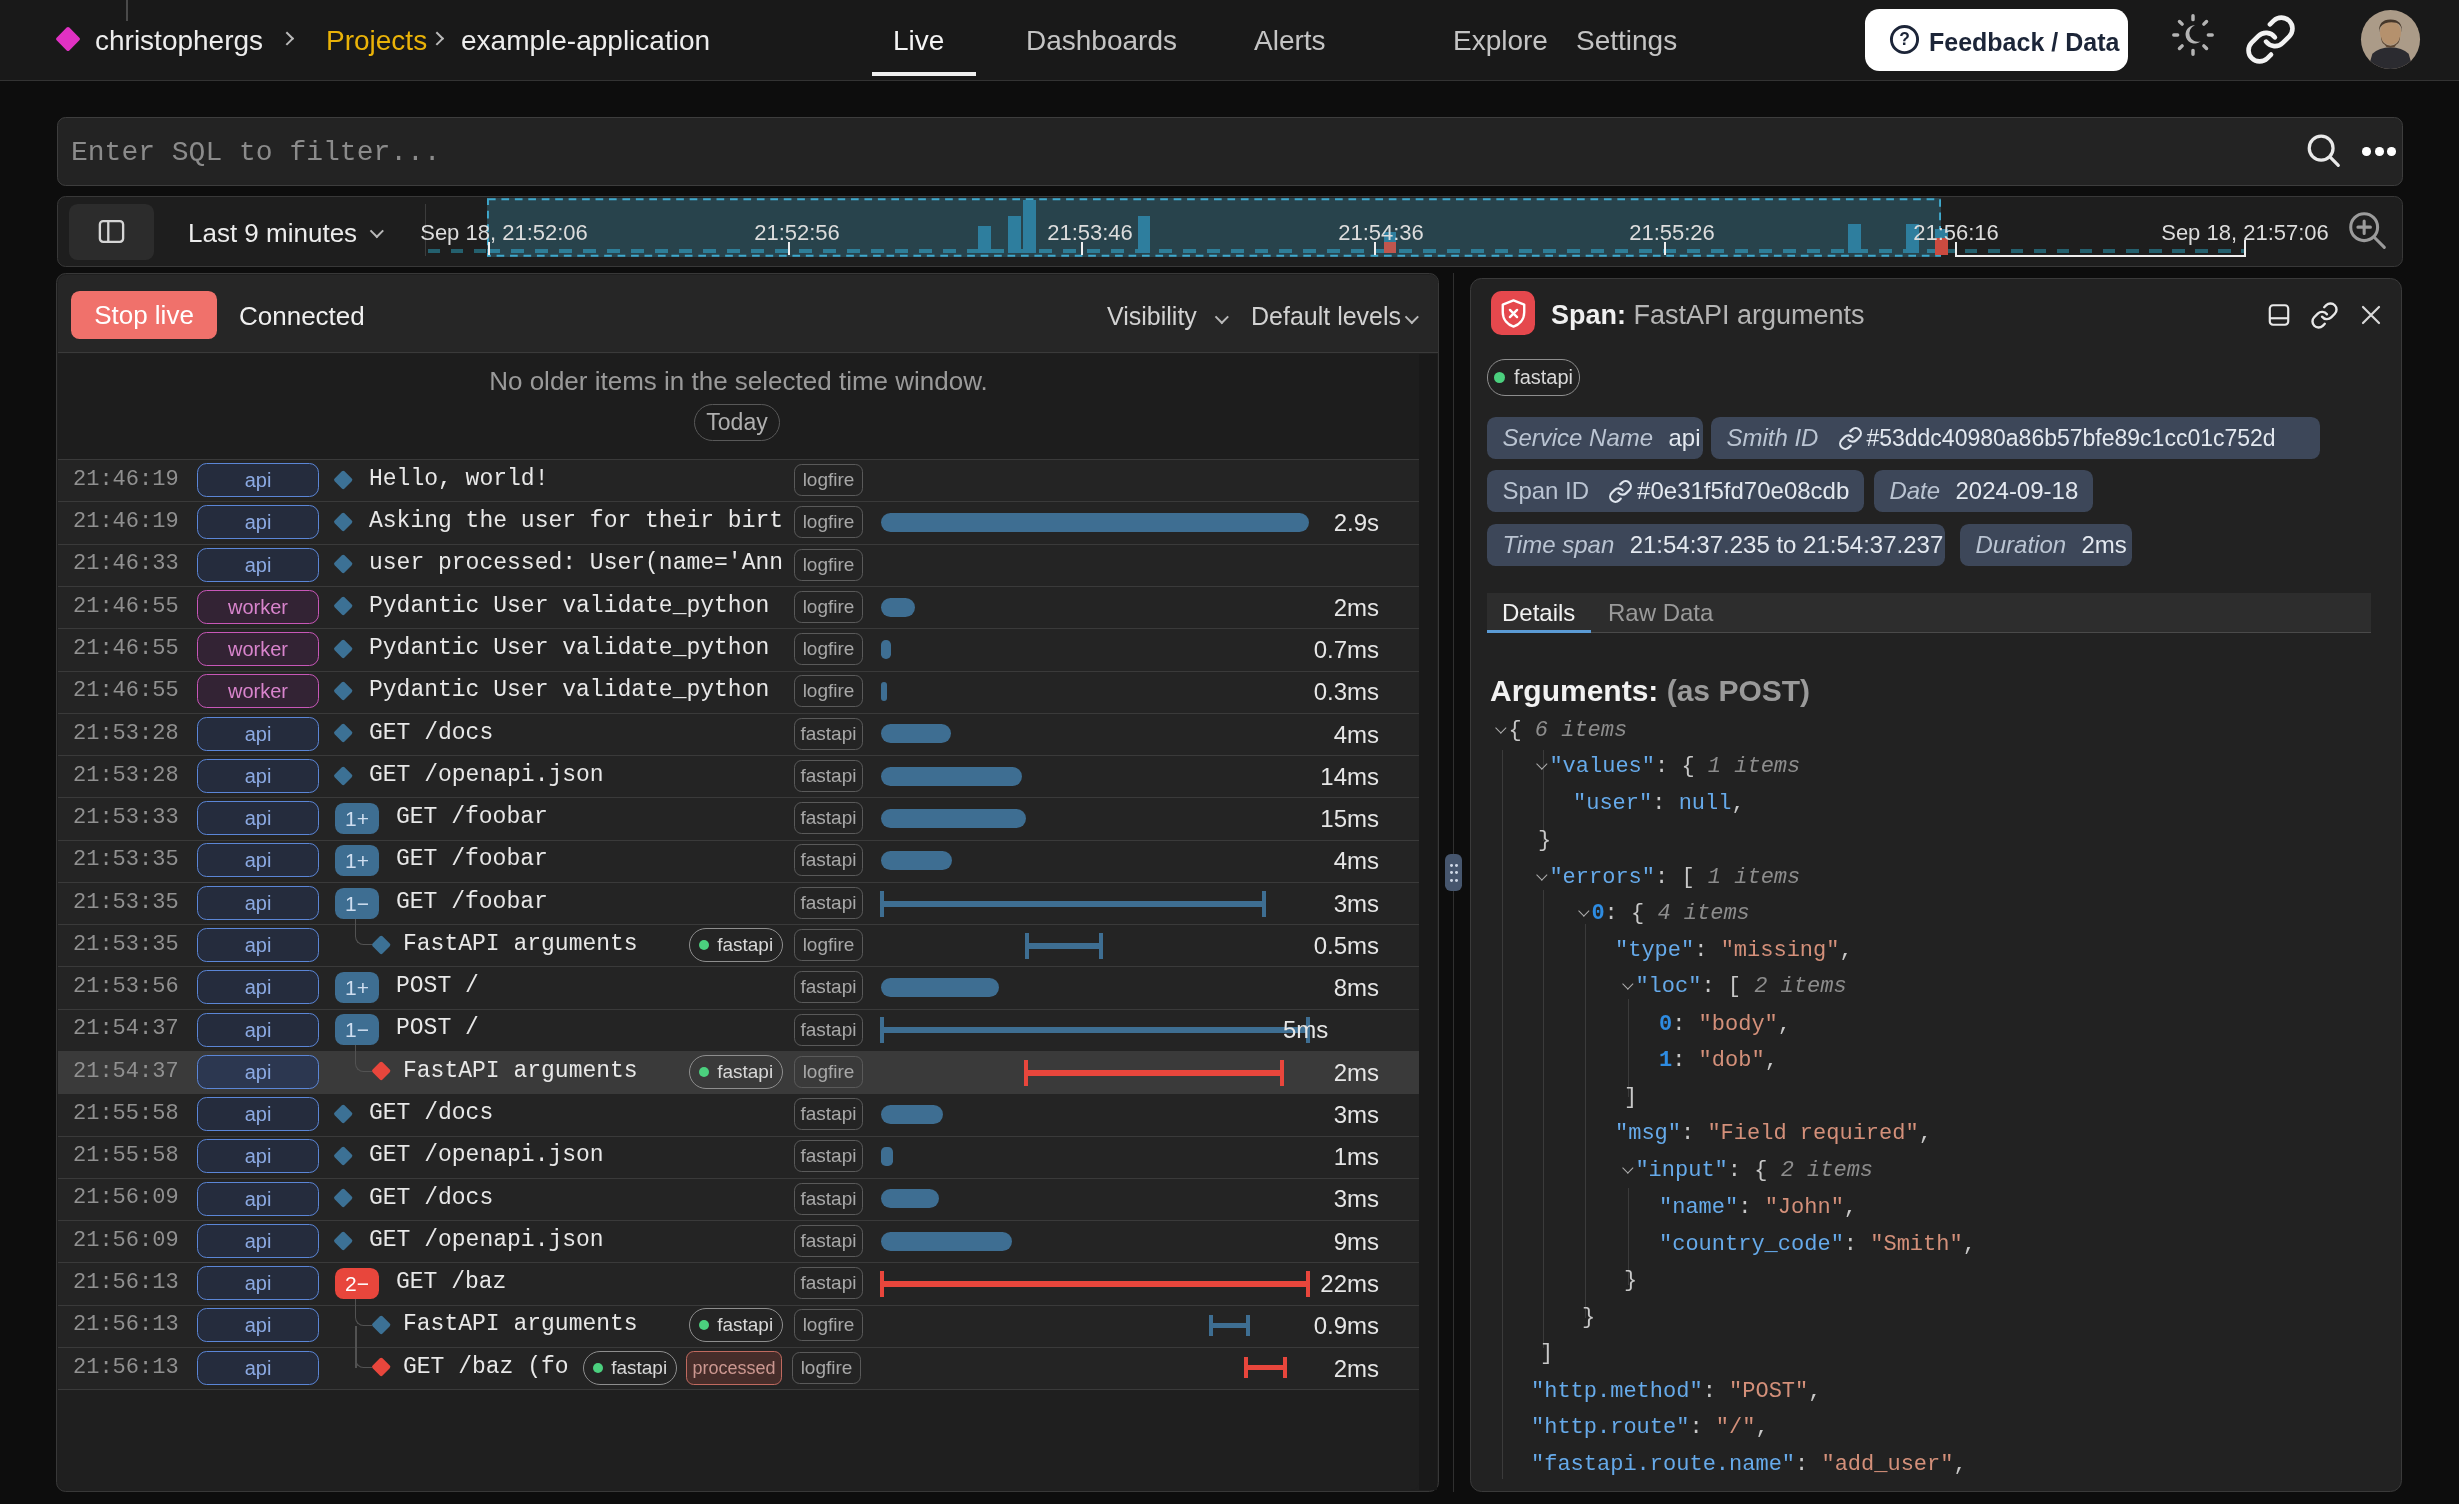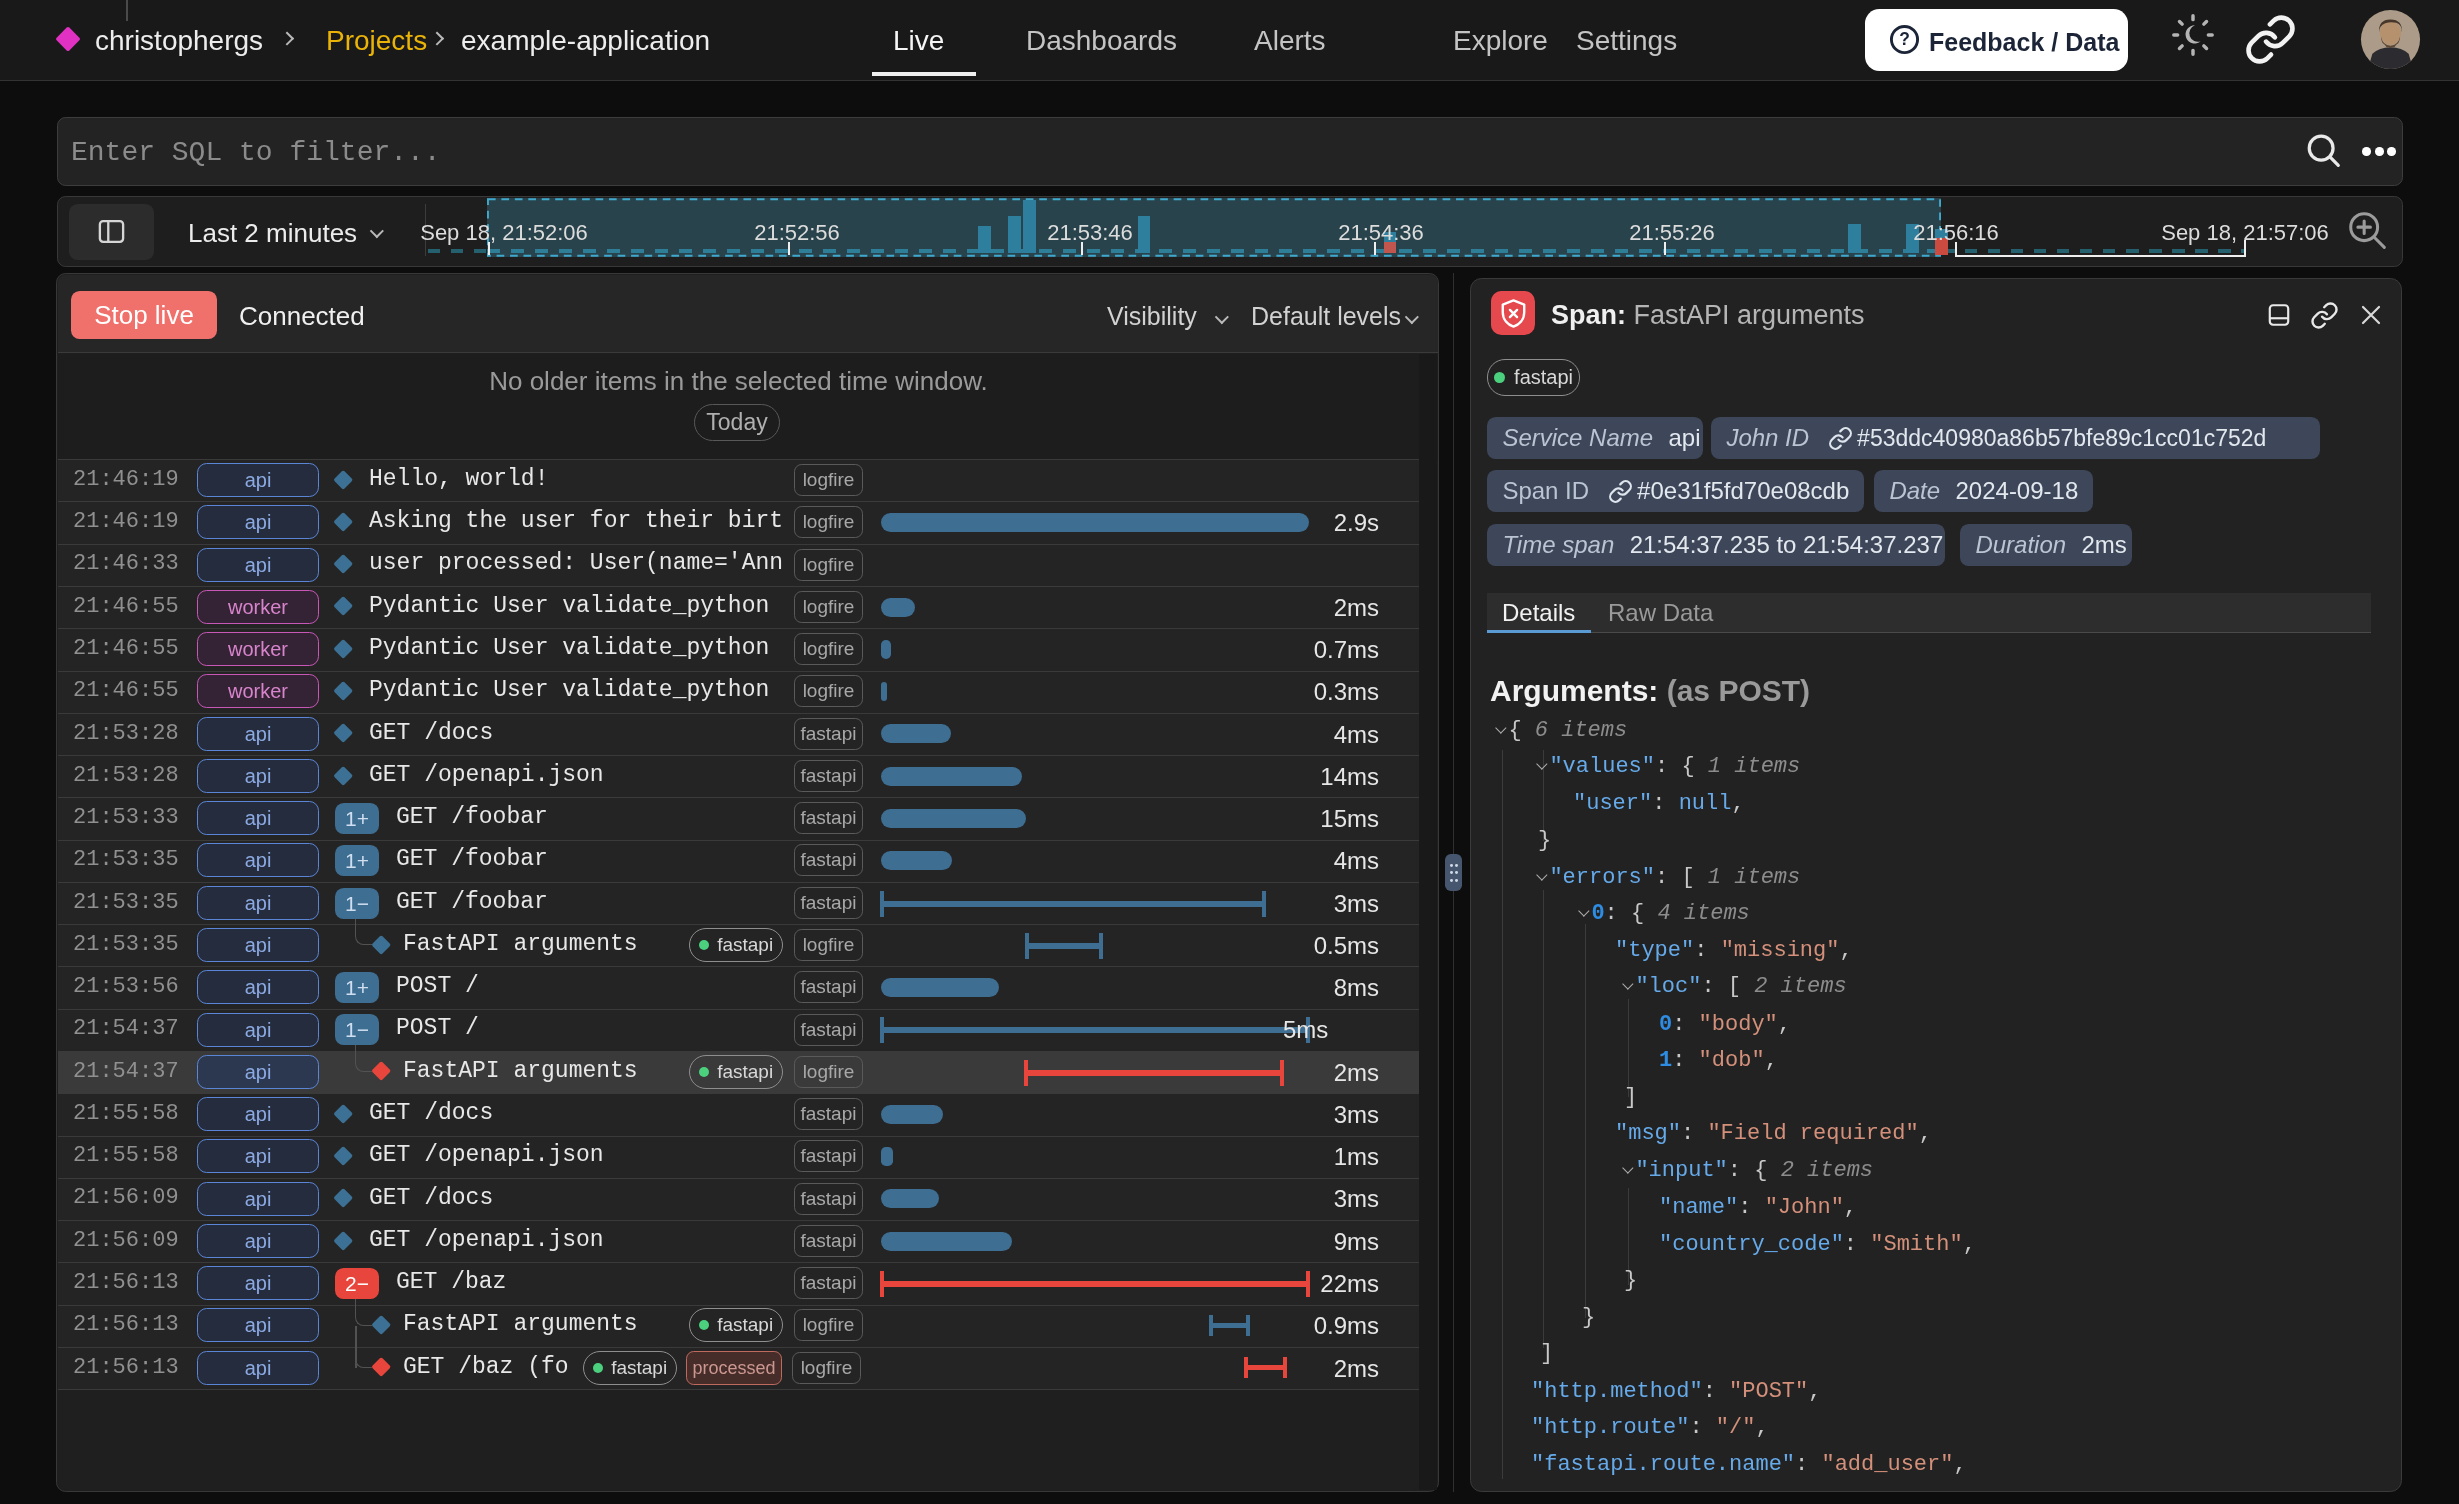--- a/index.html
+++ b/index.html
@@ -65,21 +65,21 @@
   </svg>
 <div class="abs" style="left:2362px;top:147px;width:8.6px;height:8.6px;border-radius:50%;background:#fff"></div>
 <div class="abs" style="left:2375px;top:147px;width:8.6px;height:8.6px;border-radius:50%;background:#fff"></div>
 <div class="abs" style="left:2387px;top:147px;width:8.6px;height:8.6px;border-radius:50%;background:#fff"></div>
 <div class="abs" style="left:57px;top:196px;width:2346px;height:71px;background:#1e1e1e;border:1.9px solid #383838;border-radius:8.6px"></div>
 <div class="abs" style="left:69px;top:204px;width:85px;height:56px;background:#2c2c2c;border-radius:8.6px"></div>
 <svg class="abs" style="left:96px;top:216px" width="31" height="31" viewBox="0 0 24 24" fill="none" stroke="#d6d6d6" stroke-width="1.8">
     <rect x="3" y="4" width="18" height="16" rx="2.5"></rect>
     <path d="M9.5 4v16"></path>
   </svg>
-<div class="abs" style="left:188px;top:218px;font-size:26px;color:#ececec">Last 2 minutes</div>
+<div class="abs" style="left:188px;top:218px;font-size:26px;color:#ececec">Last 9 minutes</div>
 <div class="abs" style="left:371px;top:226px"><span class="chev" style="width:14.4px;height:14.4px"></span></div>
 <div class="abs" style="left:425px;top:204px;width:1px;height:52px;background:#3c3c3c"></div>
 <div class="abs" style="left:487px;top:198px;width:1454px;height:59px;background:#28434c"></div>
 <svg class="abs" style="left:487px;top:198px" width="1454" height="59" viewBox="0 0 1514 61">
     <rect x="1" y="1" width="1512" height="59" fill="none" stroke="#3fa8cc" stroke-width="2" stroke-dasharray="8 6"></rect>
   </svg>
 <div class="abs" style="left:428px;top:249px;width:60px;height:3.8px;background:repeating-linear-gradient(90deg,#24606e 0 12.5px,transparent 12.5px 23px)"></div>
 <div class="abs" style="left:487px;top:249px;width:1454px;height:3.8px;background:repeating-linear-gradient(90deg,#2e7e98 0 13.4px,transparent 13.4px 24px)"></div>
 <div class="abs" style="left:1942px;top:249px;width:304px;height:3.8px;background:repeating-linear-gradient(90deg,#24606e 0 12.5px,transparent 12.5px 23px)"></div>
 <div class="abs" style="left:978px;top:226px;width:12.5px;height:27px;background:#2e7e9e"></div>
@@ -364,21 +364,21 @@
 <svg class="abs" style="left:2359px;top:303px" width="24" height="24" viewBox="0 0 24 24" fill="none" stroke="#d9d9d9" stroke-width="2.2" stroke-linecap="round">
     <path d="M4 4 20 20 M20 4 4 20"></path>
   </svg>
 <div class="abs pill" style="left:1487px;top:359px;width:93px;height:37px;border:1.9px solid #8e8e8e;border-radius:18px;font-size:20px;color:#d8d8d8"><span style="width:11.5px;height:11.5px;border-radius:50%;background:#4bd07e;margin-right:8.6px;display:inline-block"></span>fastapi</div>
 <div class="abs pill" style="left:1487px;top:417px;width:216px;height:42px;background:#3d4759;border-radius:8.6px;font-size:24px;justify-content:flex-start;padding-left:15.4px">
     <span style="font-style:italic;color:#bac4d2">Service Name</span>
     <span style="width:15.4px;display:inline-block"></span>
     <span style="color:#e3e8ef;font-size:24px">api</span>
   </div>
 <div class="abs pill" style="left:1711px;top:417px;width:609px;height:42px;background:#3d4759;border-radius:8.6px;font-size:24px;justify-content:flex-start;padding-left:15.4px">
-    <span style="font-style:italic;color:#bac4d2">John ID</span>
+    <span style="font-style:italic;color:#bac4d2">Smith ID</span>
     <span style="width:15.4px;display:inline-block"></span>
     <svg width="25" height="25" viewBox="0 0 24 24" fill="none" stroke="#dfe5ee" stroke-width="2.1" stroke-linecap="round" stroke-linejoin="round" style="margin:0 3.8px">
       <path d="M10 13a5 5 0 0 0 7.54.54l3-3a5 5 0 0 0-7.07-7.07l-1.72 1.71"></path>
       <path d="M14 11a5 5 0 0 0-7.54-.54l-3 3a5 5 0 0 0 7.07 7.07l1.71-1.71"></path>
     </svg>
     <span style="color:#e3e8ef;font-size:23px">#53ddc40980a86b57bfe89c1cc01c752d</span>
   </div>
 <div class="abs pill" style="left:1487px;top:470px;width:377px;height:42px;background:#3d4759;border-radius:8.6px;font-size:24px;justify-content:flex-start;padding-left:15.4px">
     <span style="color:#bac4d2">Span ID</span>
     <span style="width:15.4px;display:inline-block"></span>

